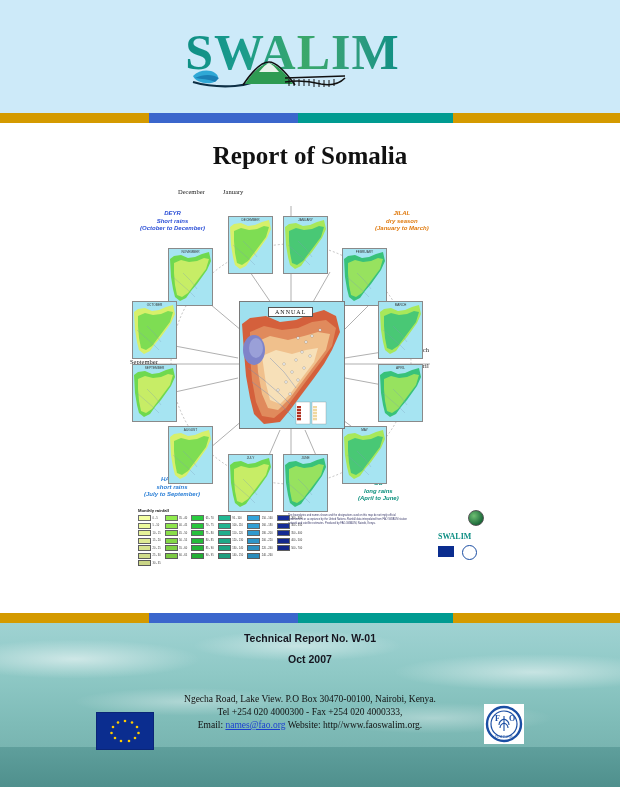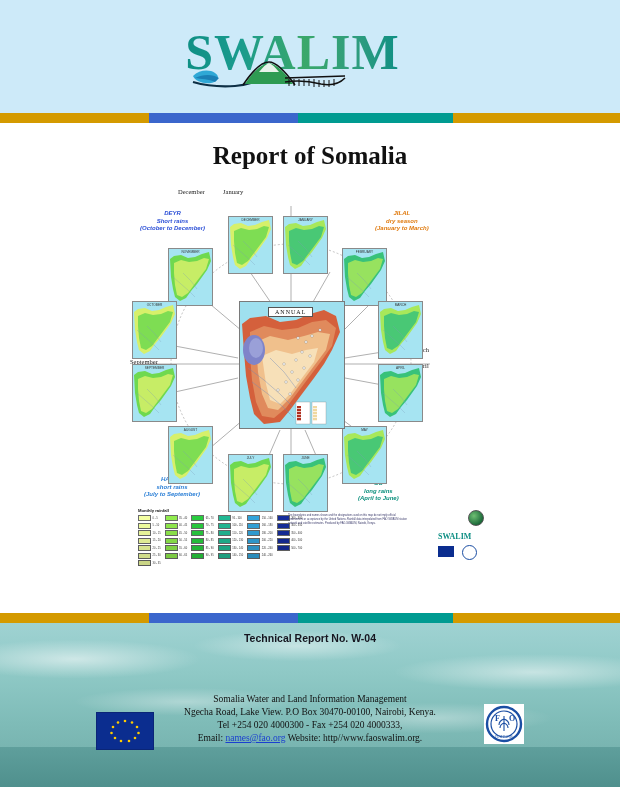--- a/index.html
+++ b/index.html
@@ -688,24 +688,24 @@
 </div>
 
 <div class="stripe bottom">
   <div class="seg-gold" style="width:24%"></div>
   <div class="seg-blue" style="width:24%"></div>
   <div class="seg-teal" style="width:25%"></div>
   <div class="seg-gold" style="width:27%"></div>
 </div>
 
 <div class="footer">
-  <div class="report-no">Technical Report No. W-04</div>
+  <div class="report-no">Technical Report No. W-01</div>
+  <div class="report-date">Oct 2007</div>
 
   <div class="address">
-    <div>Somalia Water and Land Information Management</div>
     <div>Ngecha Road, Lake View.  P.O Box 30470-00100, Nairobi, Kenya.</div>
     <div>Tel +254 020 4000300 - Fax +254 020 4000333,</div>
     <div>
       <span>Email: </span><a href="#">names@fao.org</a><span> Website: http//www.faoswalim.org.</span>
     </div>
   </div>
 
   <div class="footer-band"></div>
 </div>
 

